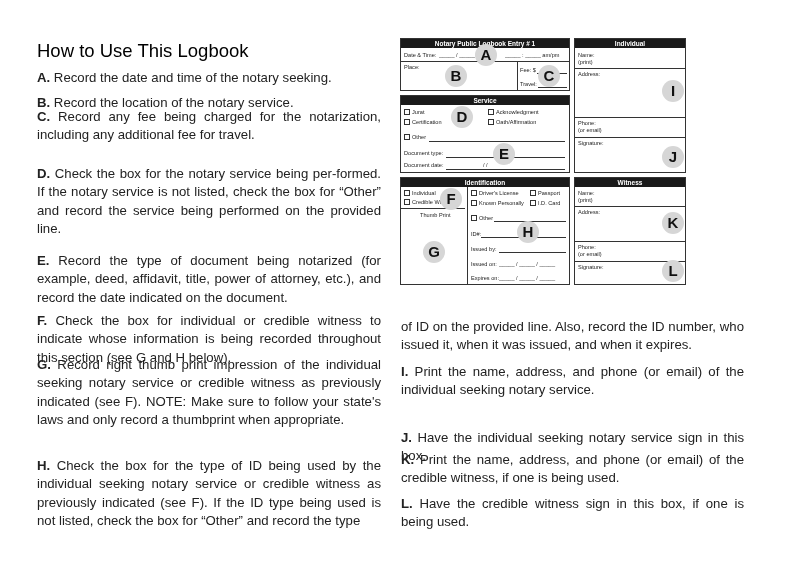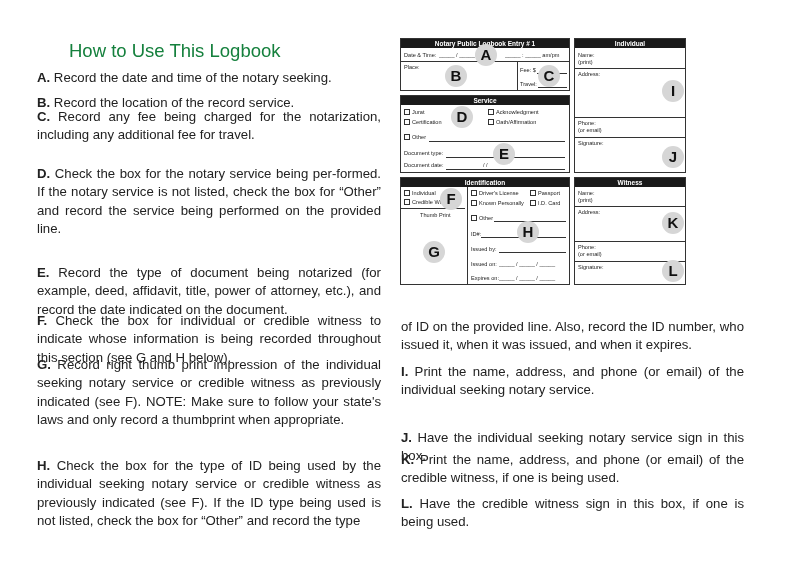--- a/index.html
+++ b/index.html
@@ -1,19 +1,19 @@
 <!DOCTYPE html>
 <html><head>
 <meta charset="utf-8">
 <style>
   * { box-sizing: border-box; margin: 0; padding: 0; }
   html, body { width: 800px; height: 571px; background: #ffffff; overflow: hidden; }
   body { position: relative; font-family: "Liberation Sans", sans-serif; color: #1a1a1a; }
 
-  .page-title { position: absolute; left: 37px; top: 40px; font-size: 18.5px; font-weight: normal; color: #15803d; margin-left: 32px; }
+  .page-title { position: absolute; left: 37px; top: 40px; font-size: 18.5px; font-weight: normal; color: #000000; }
 
   .instr { position: absolute; font-size: 13.2px; line-height: 18.4px; color: #222; text-align: justify; }
   .instr .k { font-weight: bold; }
   .col-left { left: 37px; width: 344px; }
   .col-right { left: 401px; width: 343px; }
 
   
   .diagram { position: absolute; left: 400px; top: 38px; width: 286px; height: 248px; font-size: 5.6px; color: #222; }
   .box { position: absolute; border: 1px solid #333; background: #fff; }
   .hdr { background: #1a1a1a; color: #fff; font-weight: bold; text-align: center; font-size: 6.5px; height: 9px; line-height: 9px; }
@@ -23,24 +23,24 @@
   .hline { position: absolute; left: 0; right: 0; border-top: 1px solid #333; }
   .vline { position: absolute; top: 0; bottom: 0; border-left: 1px solid #333; }
   .badge { position: absolute; width: 22px; height: 22px; border-radius: 50%; background: #d6d6d6; color: #111; font-weight: bold; font-size: 15px; line-height: 22px; text-align: center; }
 </style>
 </head>
 <body>
 
 <h1 class="page-title">How to Use This Logbook</h1>
 
 <p class="instr col-left" style="top:69px"><span class="k">A.</span><span> Record the date and time of the notary seeking.</span></p>
-<p class="instr col-left" style="top:94px"><span class="k">B.</span><span> Record the location of the record service.</span></p>
+<p class="instr col-left" style="top:94px"><span class="k">B.</span><span> Record the location of the notary service.</span></p>
 <p class="instr col-left" style="top:108px"><span class="k">C.</span><span> Record any fee being charged for the notarization, including any additional fee for travel.</span></p>
 <p class="instr col-left" style="top:165px"><span class="k">D.</span><span> Check the box for the notary service being per-formed. If the notary service is not listed, check the box for “Other” and record the service being performed on the provided line.</span></p>
-<p class="instr col-left" style="top:264px"><span class="k">E.</span><span> Record the type of document being notarized (for example, deed, affidavit, title, power of attorney, etc.), and record the date indicated on the document.</span></p>
+<p class="instr col-left" style="top:252px"><span class="k">E.</span><span> Record the type of document being notarized (for example, deed, affidavit, title, power of attorney, etc.), and record the date indicated on the document.</span></p>
 <p class="instr col-left" style="top:312px"><span class="k">F.</span><span> Check the box for individual or credible witness to indicate whose information is being recorded throughout this section (see G and H below).</span></p>
 <p class="instr col-left" style="top:356px"><span class="k">G.</span><span> Record right thumb print impression of the individual seeking notary service or credible witness as previously indicated (see F). NOTE: Make sure to follow your state's laws and only record a thumbprint when appropriate.</span></p>
 <p class="instr col-left" style="top:457px"><span class="k">H.</span><span> Check the box for the type of ID being used by the individual seeking notary service or credible witness as previously indicated (see F). If the ID type being used is not listed, check the box for “Other” and record the type</span></p>
 
 <p class="instr col-right" style="top:318px"><span>of ID on the provided line. Also, record the ID number, who issued it, when it was issued, and when it expires.</span></p>
 <p class="instr col-right" style="top:363px"><span class="k">I.</span><span> Print the name, address, and phone (or email) of the individual seeking notary service.</span></p>
 <p class="instr col-right" style="top:429px"><span class="k">J.</span><span> Have the individual seeking notary service sign in this box.</span></p>
 <p class="instr col-right" style="top:451px"><span class="k">K.</span><span> Print the name, address, and phone (or email) of the credible witness, if one is being used.</span></p>
 <p class="instr col-right" style="top:495px"><span class="k">L.</span><span> Have the credible witness sign in this box, if one is being used.</span></p>
 

